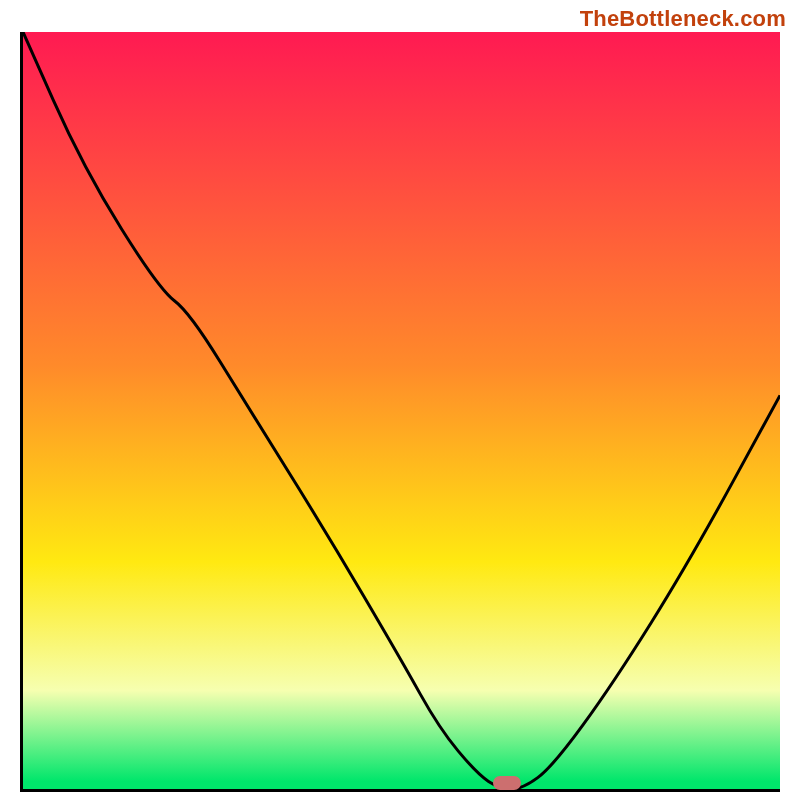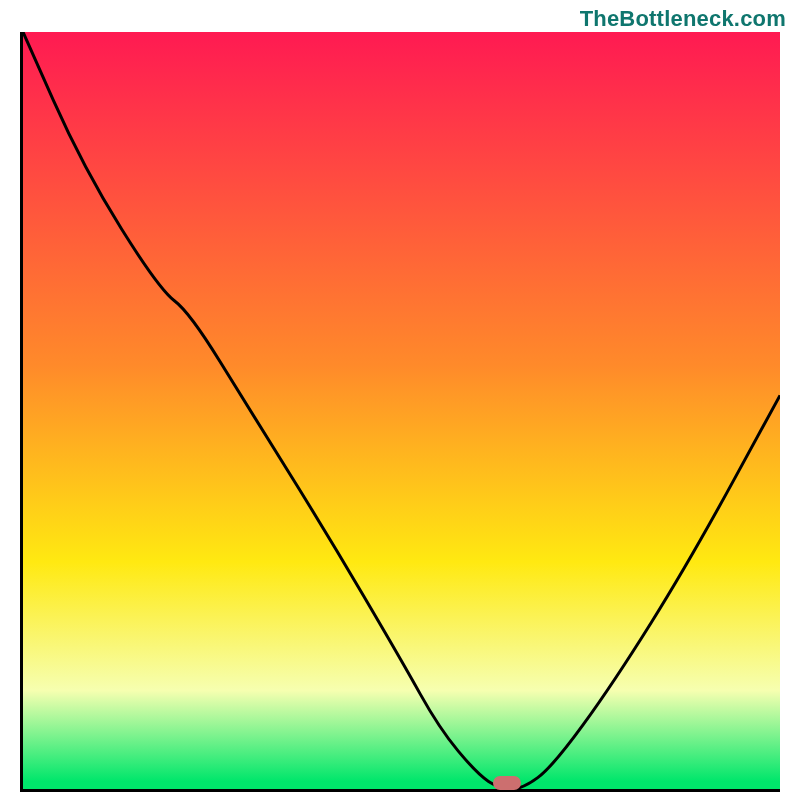--- a/index.html
+++ b/index.html
@@ -20,21 +20,21 @@
     border-left: 3px solid #000;
     border-bottom: 3px solid #000;
     box-sizing: border-box;
   }
   .watermark {
     position: absolute;
     top: 6px;
     right: 14px;
     font-size: 22px;
     font-weight: 600;
-    color: #0f766e;
+    color: #c2410c;
     letter-spacing: 0.2px;
   }
   svg.plot {
     position: absolute;
     left: 23px;   
     top: 32px;
     width: 757px;
     height: 757px;
   }
   .marker {

